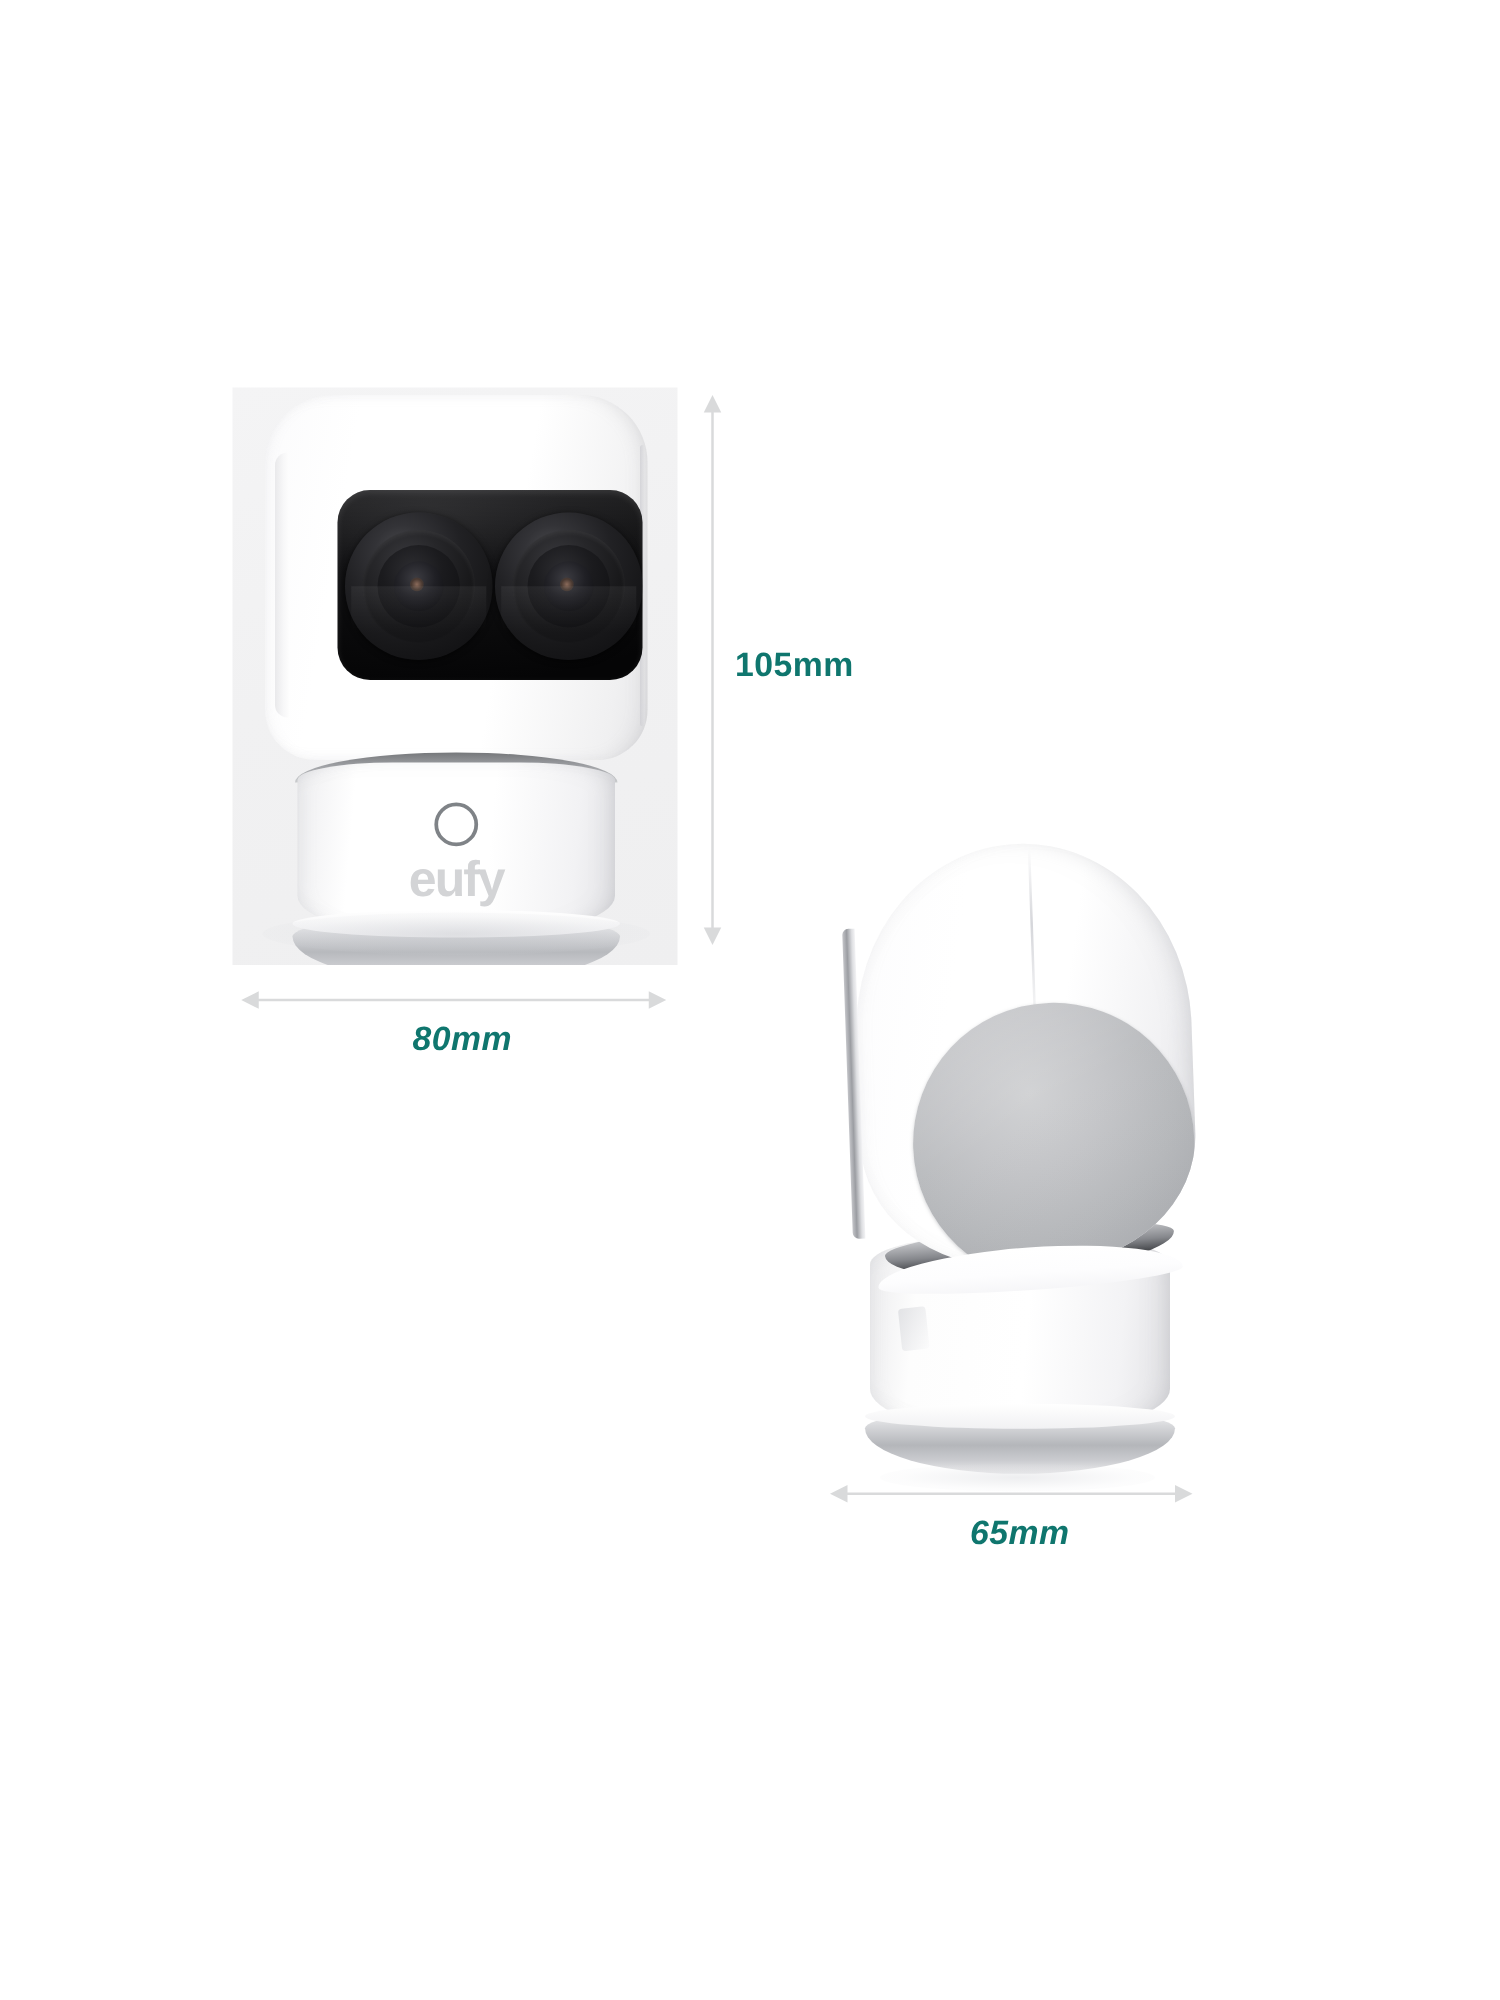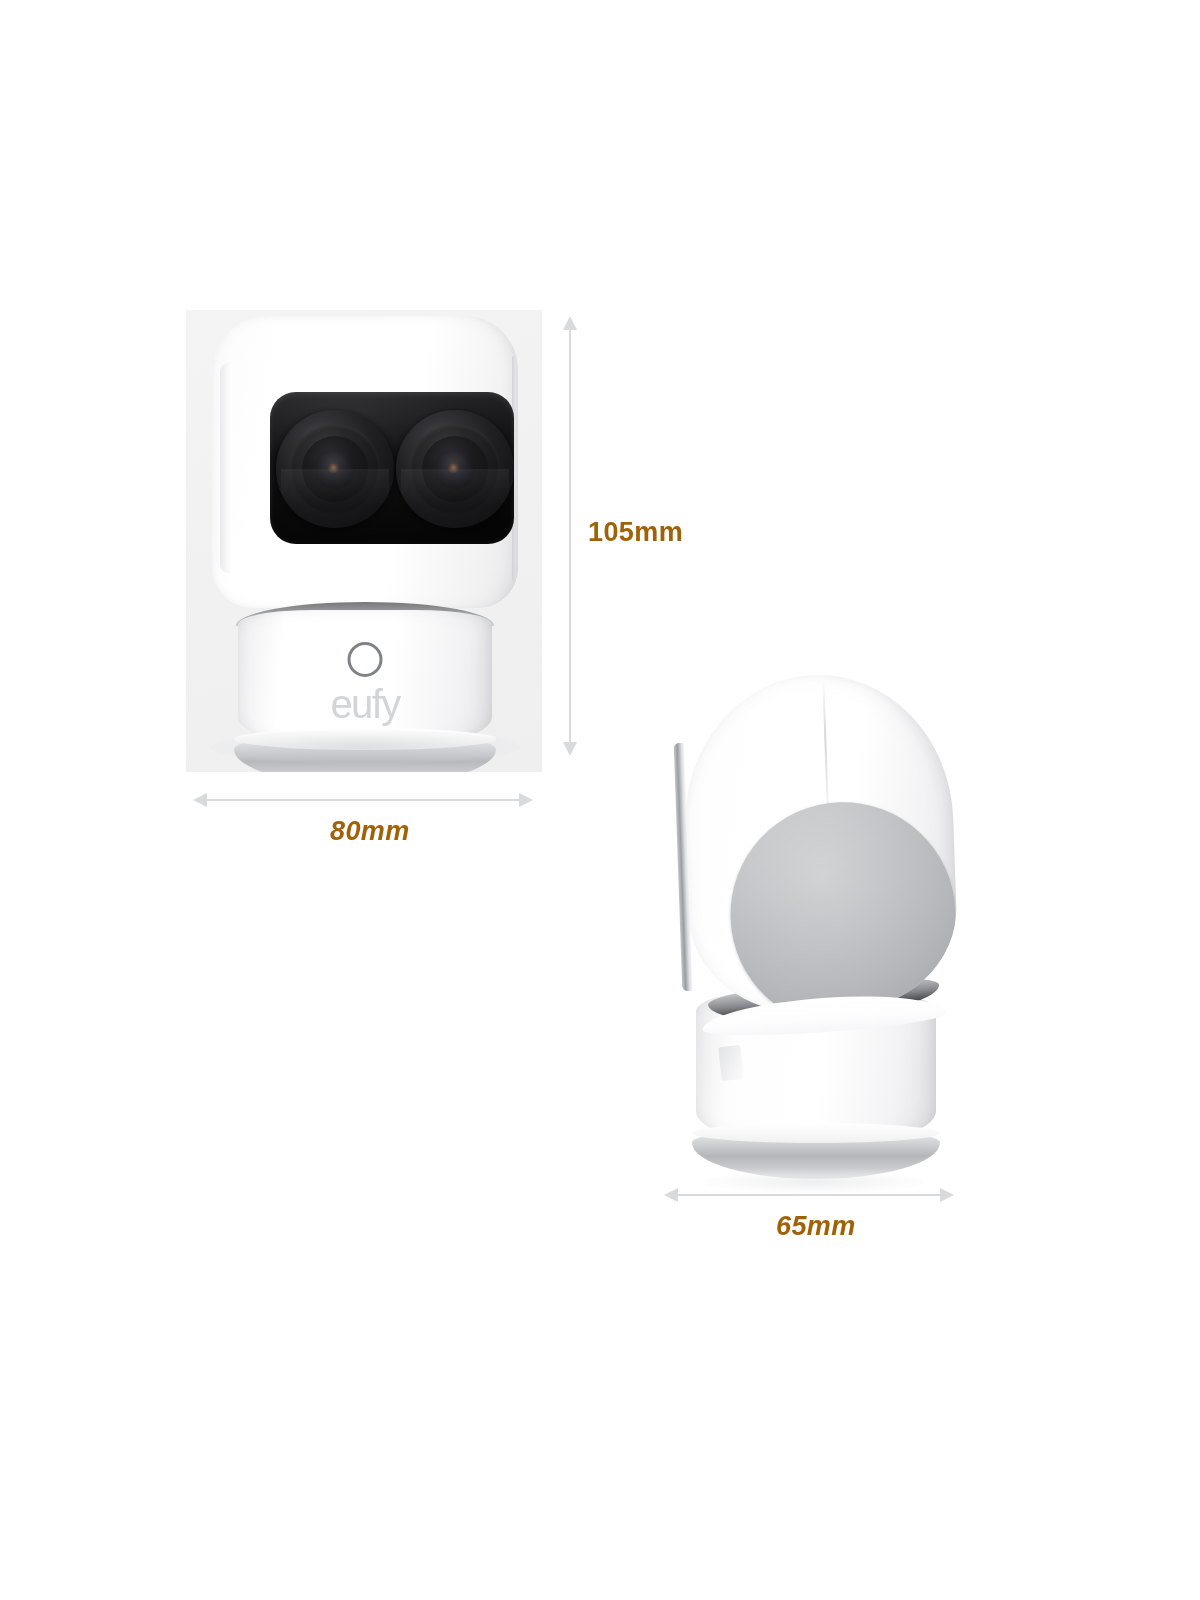--- a/index.html
+++ b/index.html
@@ -17,21 +17,21 @@
   }
 
   .stage {
     position: absolute;
     inset: 0;
   }
 
   
   .dim-label {
     position: absolute;
-    color: #a16207;
+    color: #0f766e;
     font-size: 27px;
     font-weight: bold;
     letter-spacing: 0.4px;
     white-space: nowrap;
     font-family: "Liberation Sans", sans-serif;
   }
 
   
   .front-plate {
     position: absolute;
@@ -194,21 +194,21 @@
     box-sizing: border-box;
     background: transparent;
   }
   .fv-logo {
     position: absolute;
     left: 50%;
     top: 74px;
     transform: translateX(-50%);
     color: #d3d4d6;
     font-size: 40px;
-    font-weight: normal;
+    font-weight: bold;
     letter-spacing: -1.6px;
     line-height: 1;
   }
   .fv-sub {
     position: absolute;
     left: 50%;
     top: 118px;
     transform: translateX(-50%);
     color: #d5d6d8;
     font-size: 15px;

